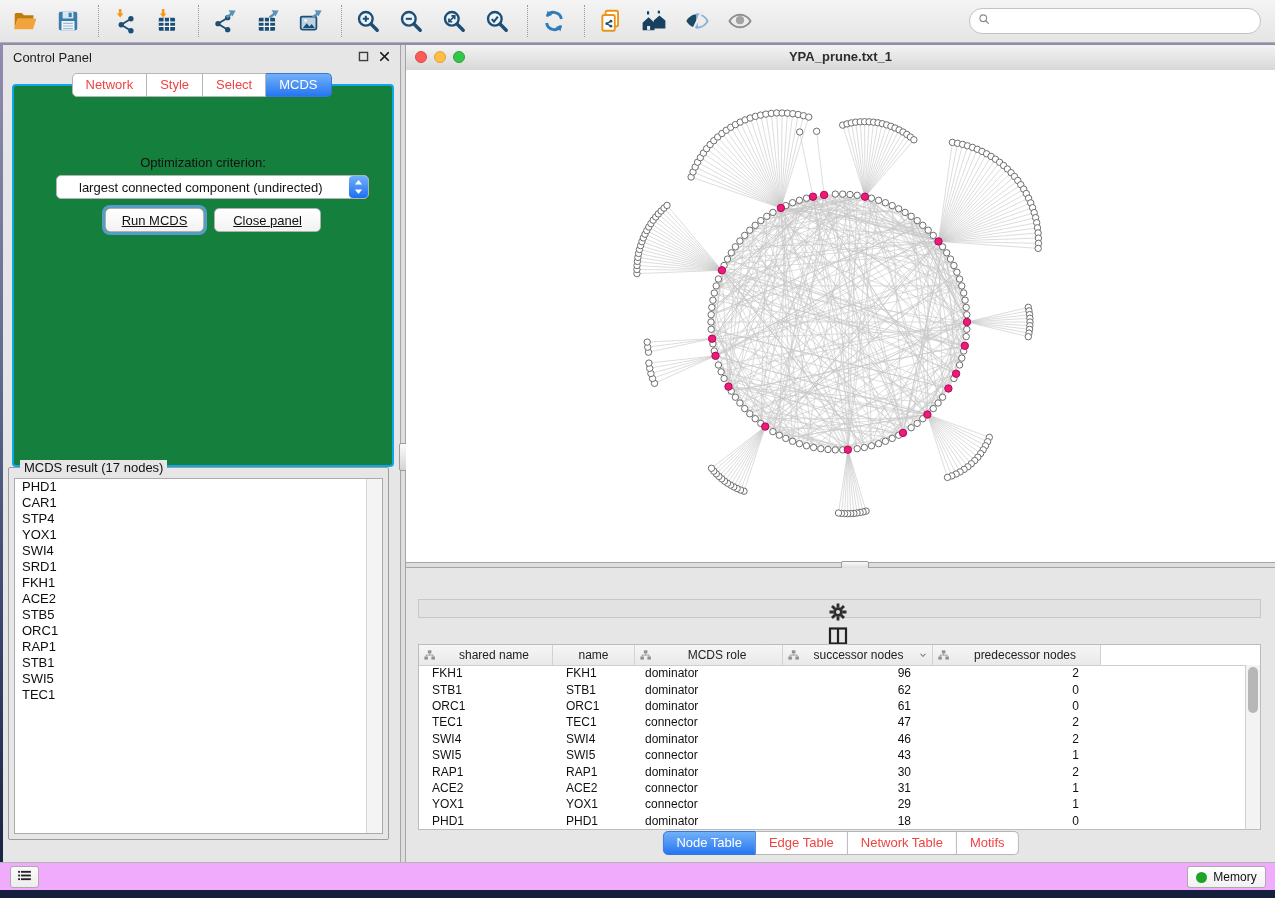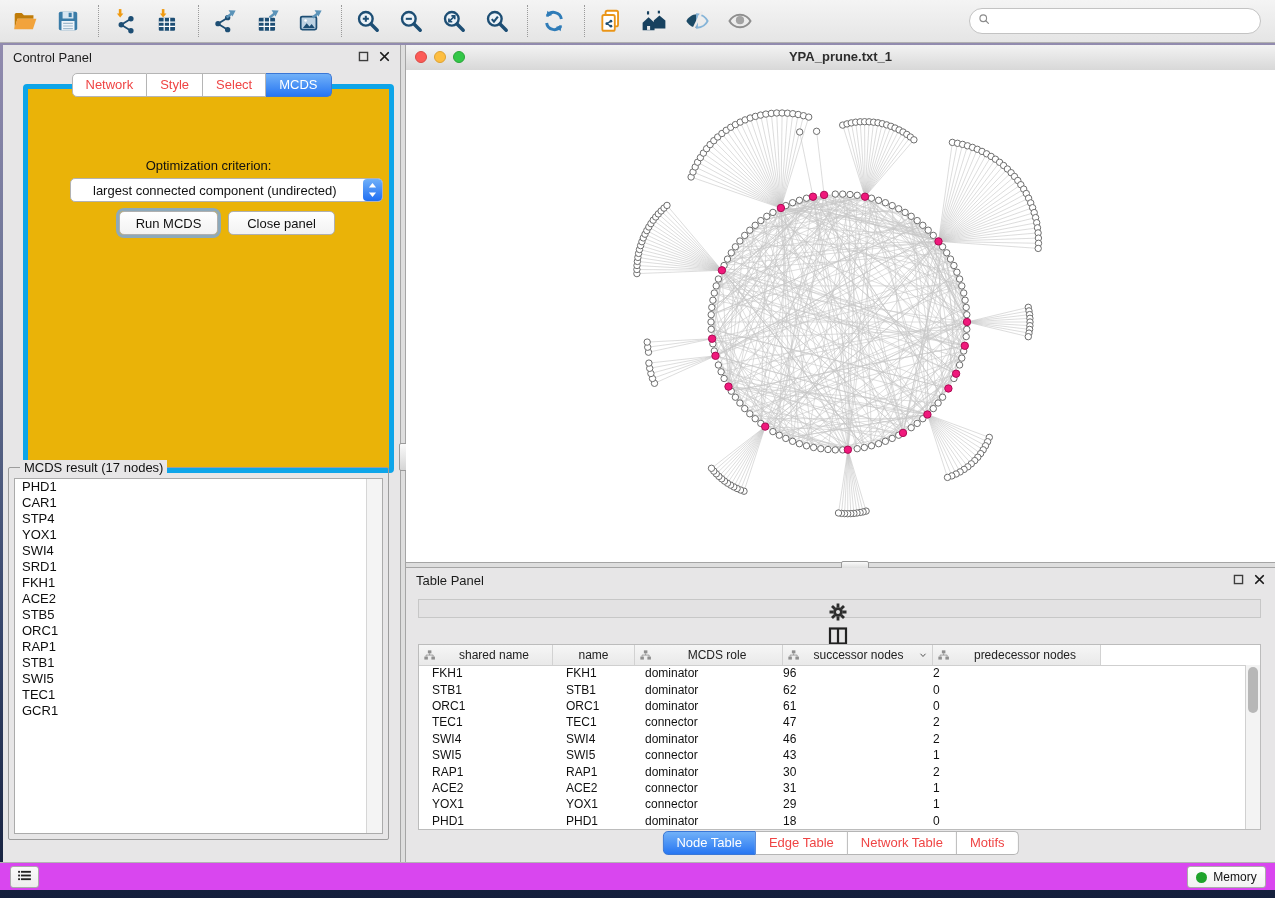--- a/index.html
+++ b/index.html
@@ -34,35 +34,35 @@
   .win-btns svg{width:15px;height:15px;}
   .cp-tabs{position:absolute;left:50%;transform:translateX(-50%);top:28px;display:flex;z-index:3;}
   .seg{
     background:#fff;border:1px solid #b5b5b5;border-left:none;
     font-size:13px;color:#ef4444;padding:3px 13px 4px;line-height:15px;white-space:nowrap;
   }
   .seg:first-child{border-left:1px solid #b5b5b5;border-radius:5px 0 0 5px;}
   .seg:last-child{border-radius:0 5px 5px 0;}
   .seg.active{background:linear-gradient(#71b1f8,#2776f2);color:#fff;border-color:#3a77d6;}
   .cp-box{
-    position:absolute;left:20px;right:6px;top:39px;height:379px;
-    border:5px solid #0ea5e9;border-radius:4px;background:#eab308;
+    position:absolute;left:9px;right:6px;top:39px;height:379px;
+    border:2px solid #0ea5e9;border-radius:4px;background:#15803d;
   }
   .opt-label{position:absolute;left:0;right:0;top:69px;text-align:center;font-size:13px;color:#111;}
   .combo{
     position:absolute;left:42px;top:89px;width:313px;height:24px;background:#fff;
     border:1px solid #b2b2b2;border-radius:5px;display:flex;align-items:center;box-sizing:border-box;
   }
   .combo-text{flex:1;font-size:13px;color:#111;padding-left:22px;white-space:nowrap;overflow:hidden;}
   .combo-step{width:19px;height:22px;margin-right:0px;border-radius:4px;background:linear-gradient(#6fb0f9,#1f6ef2);display:flex;align-items:center;justify-content:center;}
   .combo-step svg{width:13px;height:18px;}
   .btnrow{position:absolute;left:0;right:0;top:122px;height:26px;}
   .pushbtn{
     position:absolute;height:24px;background:linear-gradient(#ffffff,#f2f2f2);border:1px solid #b0b0b0;
-    border-radius:5px;font-size:13px;color:#111;font-family:inherit;
+    border-radius:5px;font-size:13px;color:#111;font-family:inherit;text-decoration:underline;
   }
   .run{left:91px;width:99px;box-shadow:0 0 0 3px rgba(110,165,245,.75);}
   .closep{left:200px;width:107px;}
   .group-box{position:absolute;left:5px;right:11px;top:422px;height:371px;border:1px solid #9d9d9d;border-radius:2px;}
   .group-title{position:absolute;left:11px;top:-8px;background:#e7e6e7;padding:0 4px;font-size:13px;color:#111;}
   .mcds-list{
     position:absolute;left:5px;top:10px;right:5px;bottom:5px;background:#fff;border:1px solid #anacac;
     border:1px solid #ababab;overflow:hidden;
   }
   .mcds-scroll{position:absolute;top:0;right:0;bottom:0;width:15px;background:#f4f4f4;border-left:1px solid #d6d6d6;}
@@ -105,27 +105,27 @@
   .thicon svg{width:13px;height:13px;}
   .thlabel{flex:1;text-align:center;}
   .sort{width:12px;height:12px;margin-right:3px;display:inline-flex;}
   .sort svg{width:12px;height:12px;}
   .tbody{position:absolute;left:0;right:14px;top:20px;bottom:0;}
   .tr{display:grid;grid-template-columns:134px 82px 148px 150px 168px 1fr;height:16.4px;align-items:center;}
   .td{font-size:12px;color:#111;white-space:nowrap;overflow:hidden;}
   .td.c0{padding-left:13px;}
   .td.c1{padding-left:13px;}
   .td.c2{padding-left:10px;}
-  .td.c3,.td.c4{padding-right:22px;}
+  .td.c3,.td.c4{text-align:right;padding-right:22px;}
   .tscroll{position:absolute;top:20px;right:0;bottom:0;width:14px;background:#f3f3f3;border-left:1px solid #d0d0d0;}
   .tthumb{position:absolute;left:2px;right:2px;top:2px;height:46px;border-radius:5px;background:#b7b7b7;}
   .tp-tabs{position:absolute;left:50%;transform:translateX(-50%);bottom:7px;display:flex;}
 
   
-  .status-bar{position:absolute;left:0;top:862px;width:1275px;height:28px;background:#d946ef;border-top:1px solid #b3b3b3;box-sizing:border-box;}
+  .status-bar{position:absolute;left:0;top:862px;width:1275px;height:28px;background:#f0abfc;border-top:1px solid #b3b3b3;box-sizing:border-box;}
   .listbtn{position:absolute;left:10px;top:3px;width:29px;height:22px;background:linear-gradient(#fbfbfb,#ededed);border:1px solid #ababab;border-radius:3px;display:flex;align-items:center;justify-content:center;padding:0;}
   .listbtn svg{width:17px;height:17px;}
   .membtn{
     position:absolute;right:9px;top:3px;width:79px;height:22px;background:linear-gradient(#ffffff,#f1f1f1);
     border:1px solid #ababab;border-radius:3px;display:flex;align-items:center;justify-content:center;gap:6px;
     font-size:12px;color:#111;font-family:inherit;padding:0;
   }
   .memdot{width:11px;height:11px;border-radius:50%;background:#1fa32b;display:inline-block;}
 </style>
 </head>
@@ -338,21 +338,20 @@
           <div class="list-item">SWI4</div>
           <div class="list-item">SRD1</div>
           <div class="list-item">FKH1</div>
           <div class="list-item">ACE2</div>
           <div class="list-item">STB5</div>
           <div class="list-item">ORC1</div>
           <div class="list-item">RAP1</div>
           <div class="list-item">STB1</div>
           <div class="list-item">SWI5</div>
           <div class="list-item">TEC1</div>
-          <div class="list-item">GCR1</div>
         </div>
       <div class="mcds-scroll"></div>
     </div>
   </div>
 </div>
 
 <div class="v-divider">
   <div class="v-handle"></div>
 </div>
 
@@ -1141,35 +1140,20 @@
           <circle cx="359.2" cy="356.6" r="3.7" fill="#f0197c" stroke="#ad0c55" stroke-width="1"></circle>
           <circle cx="497.0" cy="362.9" r="3.7" fill="#f0197c" stroke="#ad0c55" stroke-width="1"></circle>
           <circle cx="441.9" cy="379.7" r="3.7" fill="#f0197c" stroke="#ad0c55" stroke-width="1"></circle>
         </svg>
     </div>
   </div>
   <div class="h-divider">
     <div class="h-handle"></div>
   </div>
   <div class="table-panel">
-    <div class="panel-head">
-      <span class="panel-title">Table Panel</span>
-      <span class="win-btns">
-        <span class="js-float">
-            <svg viewBox="0 0 24 24">
-              <rect x="5.5" y="5.5" width="13" height="13" fill="none" stroke="#3d3d3d" stroke-width="2.2"></rect>
-            </svg>
-          </span>
-        <span class="js-close">
-            <svg viewBox="0 0 24 24">
-              <path d="M6 6l12 12M18 6L6 18" stroke="#1a1a1a" stroke-width="2.8" stroke-linecap="round"></path>
-            </svg>
-          </span>
-      </span>
-    </div>
     <div class="tp-toolbar">
         <button class="tool2">
           <svg viewBox="0 0 24 24">
             <g stroke="#2d2d2d" stroke-width="2.8">
               <path d="M12 3.5v4M12 16.5v4M3.5 12h4M16.5 12h4M6 6l2.8 2.8M15.2 15.2L18 18M18 6l-2.8 2.8M8.8 15.2L6 18"></path>
             </g>
             <circle cx="12" cy="12" r="4.8" fill="#2d2d2d"></circle>
             <circle cx="12" cy="12" r="2" fill="#e3e2e3"></circle>
           </svg>
         </button>

